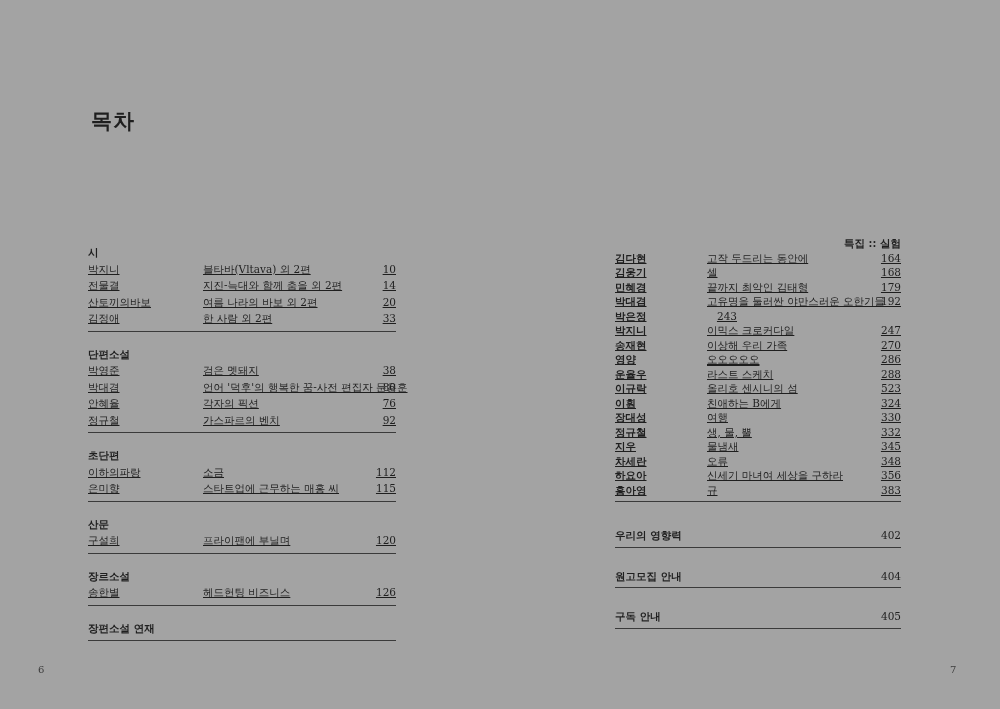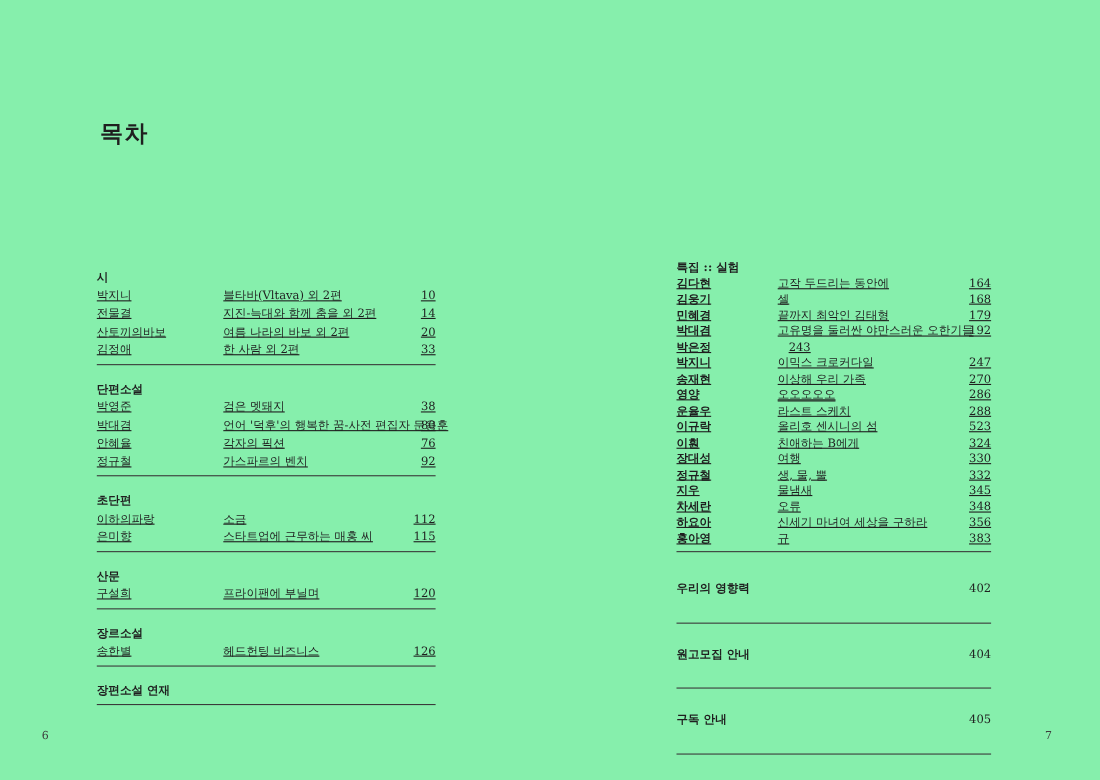--- a/index.html
+++ b/index.html
@@ -1,44 +1,44 @@
 <!DOCTYPE html>
 <html><head>
 <meta charset="utf-8">
 <style>
   html,body{margin:0;padding:0;background:#ffffff;}
   .canvas{
-    position:relative;width:1000px;height:709px;background:#86efac;
+    position:relative;width:1000px;height:709px;background:#a3a3a3;
     font-family:"DejaVu Serif","Liberation Serif",serif;color:#1f1f1f;
     overflow:hidden;
   }
   .toc-title{
     position:absolute;left:91px;top:109px;margin:0;
     font-size:21px;font-weight:700;letter-spacing:1px;line-height:1.1;
   }
   .col{position:absolute;font-size:10.5px;}
   .col-left{left:88px;top:244px;width:308px;}
   .col-right{left:615px;top:236px;width:286px;}
   .section{margin-bottom:14px;}
   .col-right .section{margin-bottom:0;}
   .sec-header{font-weight:700;line-height:16.5px;}
-  .col-right .sec-header{line-height:14.5px;}
+  .col-right .sec-header{line-height:14.5px;text-align:right;}
   .row{display:flex;align-items:flex-start;line-height:16.5px;text-decoration:underline;}
   .col-right .row{line-height:14.5px;}
   .c-author{flex:none;width:115px;}
   .col-right .c-author{width:92px;font-weight:700;}
   .c-title{flex:1;min-width:0;}
   .tline{white-space:nowrap;}
   .tline.u{text-decoration:underline;text-underline-offset:2px;}
   .c-page{flex:none;width:30px;text-align:right;}
   .rule{border-top:1px solid #3a3a3a;margin-top:4px;height:0;}
   .footer-items{margin-top:0;}
   .fitem{
     display:flex;align-items:flex-start;line-height:14.5px;
-    margin-top:21px;padding-bottom:23px;border-bottom:1px solid #3a3a3a;
+    margin-top:21px;padding-bottom:4px;border-bottom:1px solid #3a3a3a;
   }
   .fitem:first-child{margin-top:26px;}
   .f-title{flex:1;font-weight:700;}
   .folio{position:absolute;font-size:10px;color:#3d3d3d;}
   .folio-l{left:38px;top:664px;}
   .folio-r{left:950px;top:664px;}
 </style>
 </head>
 <body>
 

